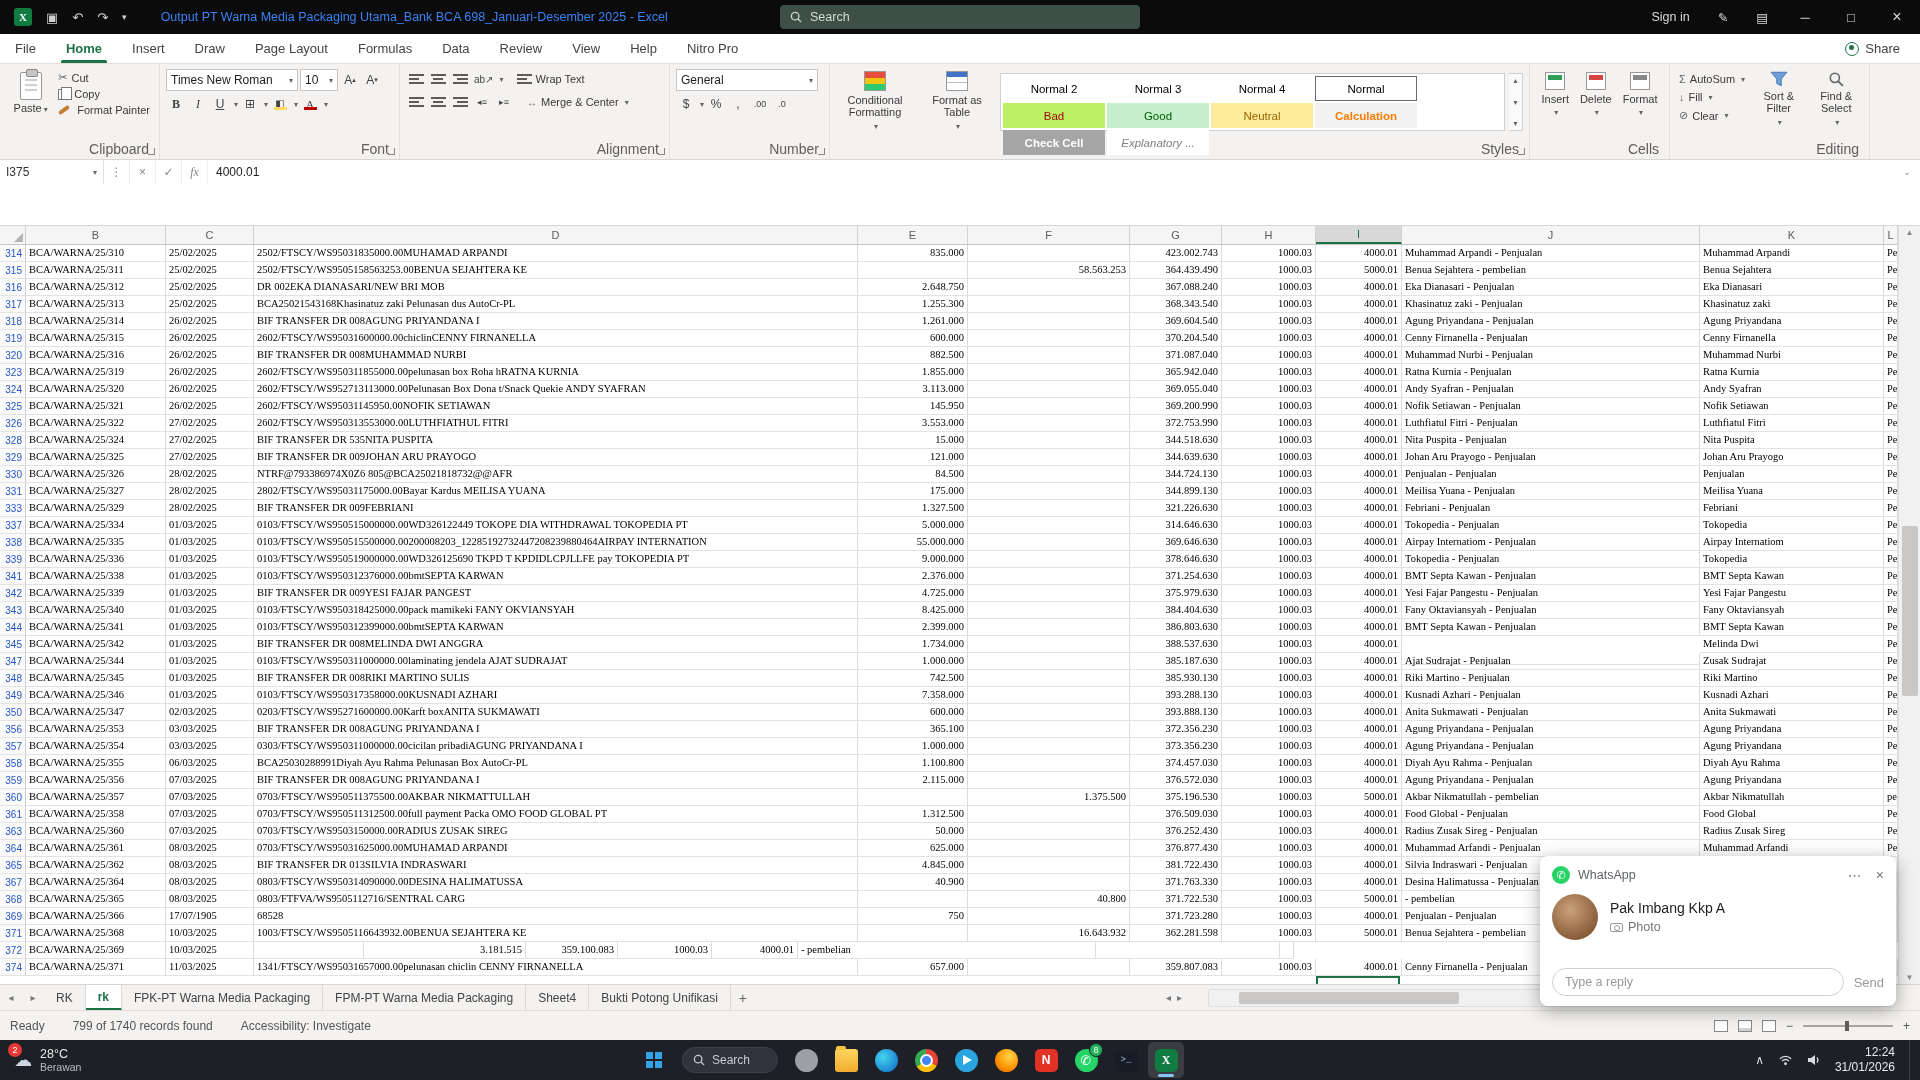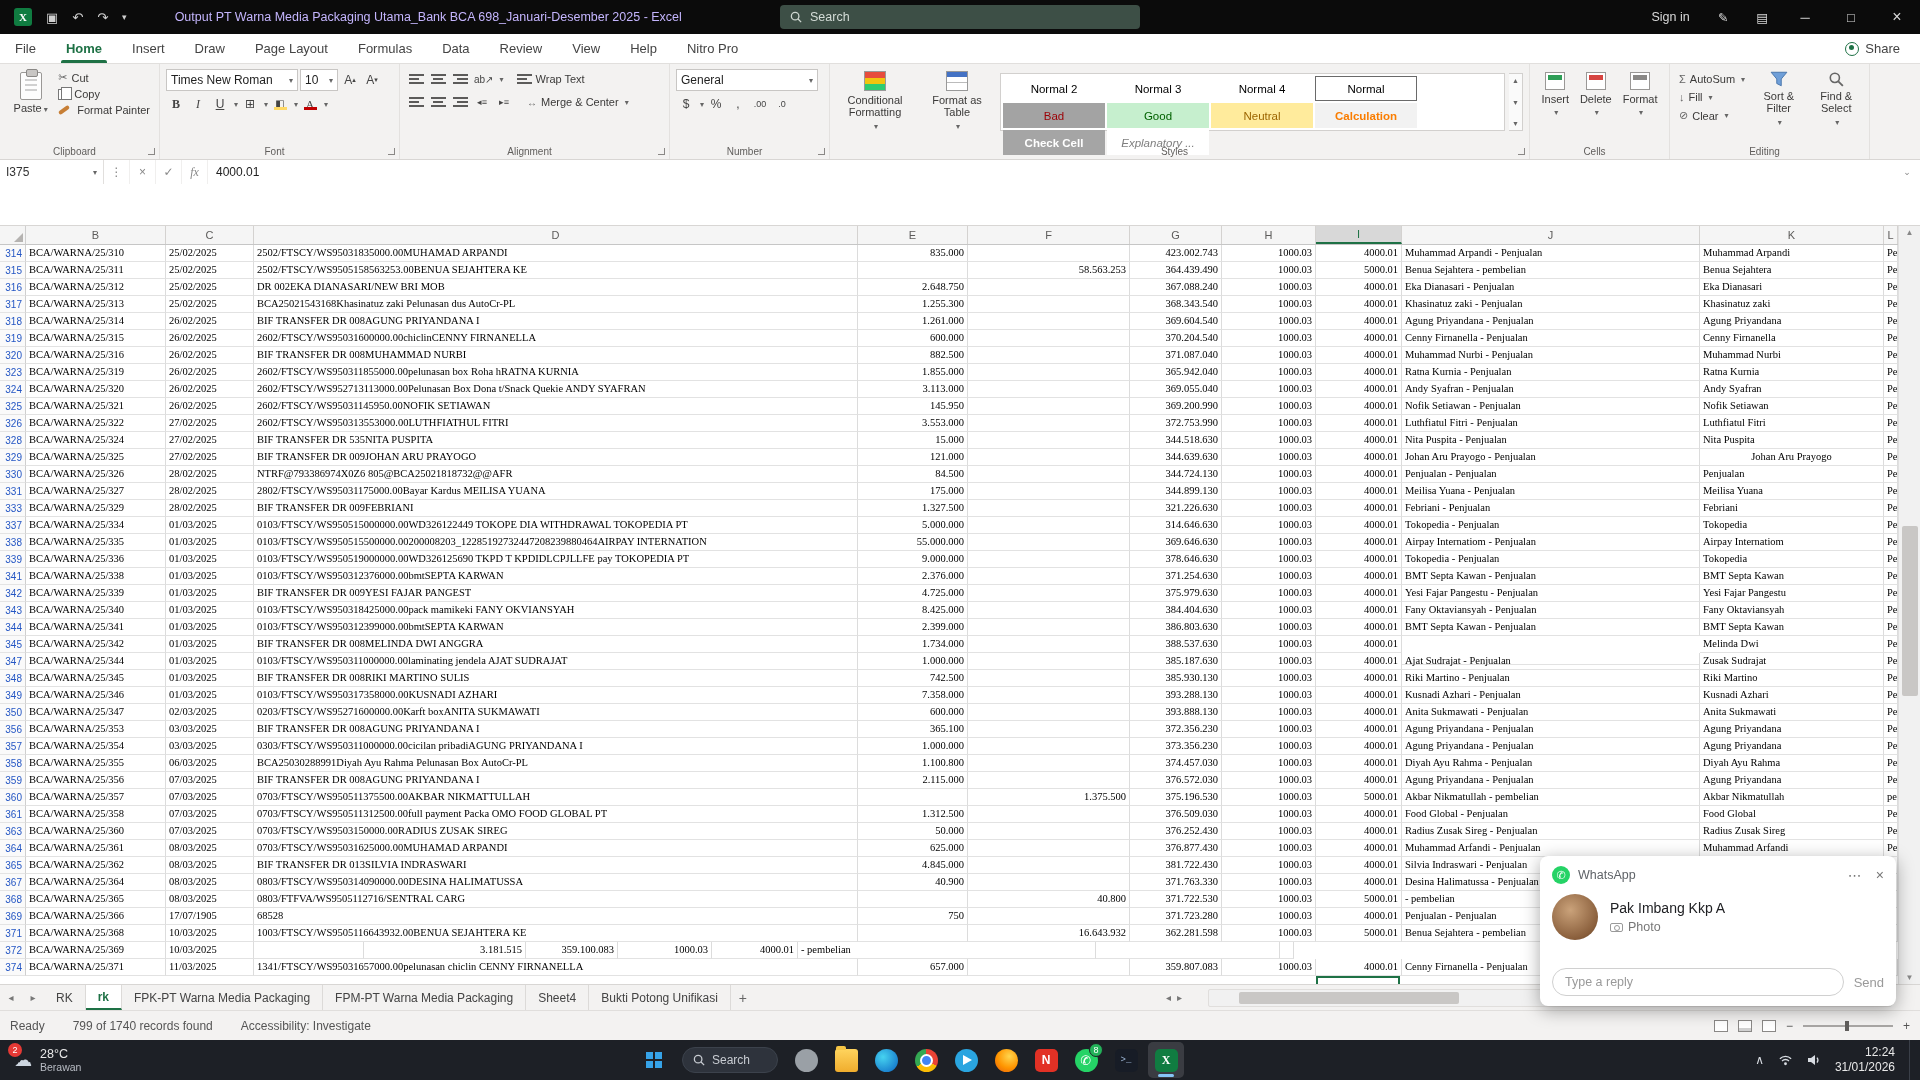--- a/index.html
+++ b/index.html
@@ -4,40 +4,40 @@
 <style>
   *{box-sizing:border-box;margin:0;padding:0}
   html,body{width:1920px;height:1080px;overflow:hidden}
   body{font-family:"Liberation Sans","DejaVu Sans",sans-serif;background:#fff;position:relative;font-size:12px;color:#333}
 
   
   #titlebar{position:absolute;left:0;top:0;width:1920px;height:34px;background:#0b0b0b;color:#d8d8d8;display:flex;align-items:center}
   .qa{display:flex;align-items:center;gap:14px;padding:0 14px;font-size:13px;color:#cfcfcf}
   .qa span{cursor:default}
   .xlogo{width:18px;height:18px;background:#107c41;border-radius:3px;color:#fff;font-weight:bold;display:flex;align-items:center;justify-content:center;font-size:11px;font-family:"Liberation Serif",serif}
-  #wtitle{margin-left:34px;font-size:12.5px;color:#c4b5fd;white-space:nowrap}
+  #wtitle{margin-left:20px;font-size:12.5px;color:#3b82f6;white-space:nowrap}
   #tb-search{position:absolute;left:50%;top:5px;transform:translateX(-50%);width:360px;height:24px;background:#3d4f46;border-radius:4px;display:flex;align-items:center;gap:8px;padding:0 10px;color:#d5ddd8;font-size:12.5px}
   #tb-right{margin-left:auto;display:flex;align-items:flex-start;height:100%}
   #tb-right .titem{padding:0 14px;height:100%;display:flex;align-items:center;font-size:12.5px;color:#d8d8d8}
   .winbtn{width:46px;height:100%;display:flex;align-items:center;justify-content:center;font-size:13px;color:#d8d8d8}
   .winbtn.close{font-size:16px}
 
   
   #tabsrow{position:absolute;left:0;top:34px;width:1920px;height:30px;background:#fff;border-bottom:1px solid #e1dfdd;display:flex;align-items:stretch}
   .rtab{padding:0 15px;display:flex;align-items:center;font-size:13px;color:#444;position:relative}
   .rtab.active{color:#1e7145;font-weight:bold}
   .rtab.active::after{content:"";position:absolute;left:10px;right:10px;bottom:0;height:3px;background:#1e7145;border-radius:2px 2px 0 0}
   #share{margin-left:auto;display:flex;align-items:center;gap:6px;padding:0 20px;font-size:13px;color:#444}
   .person-ic{width:14px;height:14px;border-radius:50%;border:1.5px solid #1e7145;position:relative}
   .person-ic::after{content:"";position:absolute;left:3px;top:2.5px;width:5px;height:5px;border-radius:50%;background:#1e7145}
 
   
   #ribbon{position:absolute;left:0;top:64px;width:1920px;height:96px;background:#f3f2f1;border-bottom:1px solid #d8d6d4;display:flex}
   .rgroup{position:relative;height:100%;border-right:1px solid #e3e1df;padding:5px 6px 18px;flex:none}
-  .glabel{position:absolute;bottom:2px;left:0;right:10px;text-align:center;font-size:10px;color:#605e5c;white-space:nowrap}
+  .glabel{position:absolute;bottom:2px;left:0;right:10px;text-align:right;font-size:14px;color:#605e5c;white-space:nowrap}
   .launcher{position:absolute;bottom:4px;right:4px;width:7px;height:7px;border-right:1.5px solid #8a8886;border-bottom:1.5px solid #8a8886}
   .dd{font-size:8px;color:#666;margin-left:2px}
   .sbtn{display:flex;align-items:center;gap:4px;font-size:11px;color:#3b3a39;padding:2px 3px;white-space:nowrap}
   .sic{font-size:11px;color:#666}
   .iconbtn{min-width:20px;height:20px;display:flex;align-items:center;justify-content:center;font-size:12px;color:#444;padding:0 2px}
   .rowline{display:flex;align-items:center;gap:2px;margin-bottom:3px}
 
   
   .g-clip{width:160px;display:flex}
   .paste-btn{width:52px;display:flex;flex-direction:column;align-items:center;gap:2px;padding-top:3px}
@@ -392,21 +392,21 @@
     <div class="bigbtn">
       <span class="ft-ic"></span>
       <span>Format as Table</span>
         <span class="dd">▾</span>
     </div>
     <div class="gal">
         <div class="gcell" style="background: rgb(255, 255, 255); color: rgb(0, 0, 0);">Normal 2</div>
         <div class="gcell" style="background: rgb(255, 255, 255); color: rgb(0, 0, 0);">Normal 3</div>
         <div class="gcell" style="background: rgb(255, 255, 255); color: rgb(0, 0, 0);">Normal 4</div>
         <div class="gcell gsel" style="background: rgb(255, 255, 255); color: rgb(0, 0, 0);">Normal</div>
-        <div class="gcell" style="background: #a3a3a3; color: rgb(156, 0, 6);">Bad</div>
+        <div class="gcell" style="background: #bef264; color: rgb(156, 0, 6);">Bad</div>
         <div class="gcell" style="background: rgb(198, 239, 206); color: rgb(0, 97, 0);">Good</div>
         <div class="gcell" style="background: rgb(255, 235, 156); color: rgb(156, 101, 0);">Neutral</div>
         <div class="gcell" style="background: rgb(242, 242, 242); color: rgb(250, 125, 0); font-weight: bold;">Calculation</div>
         <div class="gcell" style="background: rgb(165, 165, 165); color: rgb(255, 255, 255); font-weight: bold;">Check Cell</div>
         <div class="gcell" style="background: rgb(255, 255, 255); color: rgb(127, 127, 127); font-style: italic;">Explanatory ...</div>
       </div>
     <div class="galscroll">
       <span>▲</span>
       <span>▼</span>
       <span>▼</span>
@@ -676,21 +676,21 @@
       <div class="rnum">329</div>
       <div class="cell al-left" style="width: 140px;">BCA/WARNA/25/325</div>
       <div class="cell al-center" style="width: 88px;">27/02/2025</div>
       <div class="cell al-left" style="width: 604px;">BIF TRANSFER DR 009JOHAN ARU PRAYOGO</div>
       <div class="cell al-right" style="width: 110px;">121.000</div>
       <div class="cell al-right" style="width: 162px;"></div>
       <div class="cell al-right" style="width: 92px;">344.639.630</div>
       <div class="cell al-right" style="width: 94px;">1000.03</div>
       <div class="cell al-right" style="width: 86px;">4000.01</div>
       <div class="cell al-left" style="width: 298px;">Johan Aru Prayogo - Penjualan</div>
-      <div class="cell al-left" style="width: 184px; text-align: center;">Johan Aru Prayogo</div>
+      <div class="cell al-left" style="width: 184px;">Johan Aru Prayogo</div>
       <div class="cell al-left" style="width: 14px;">Pe</div>
     </div>
     <div class="grow">
       <div class="rnum">330</div>
       <div class="cell al-left" style="width: 140px;">BCA/WARNA/25/326</div>
       <div class="cell al-center" style="width: 88px;">28/02/2025</div>
       <div class="cell al-left" style="width: 604px;">NTRF@793386974X0Z6 805@BCA25021818732@@AFR</div>
       <div class="cell al-right" style="width: 110px;">84.500</div>
       <div class="cell al-right" style="width: 162px;"></div>
       <div class="cell al-right" style="width: 92px;">344.724.130</div>

